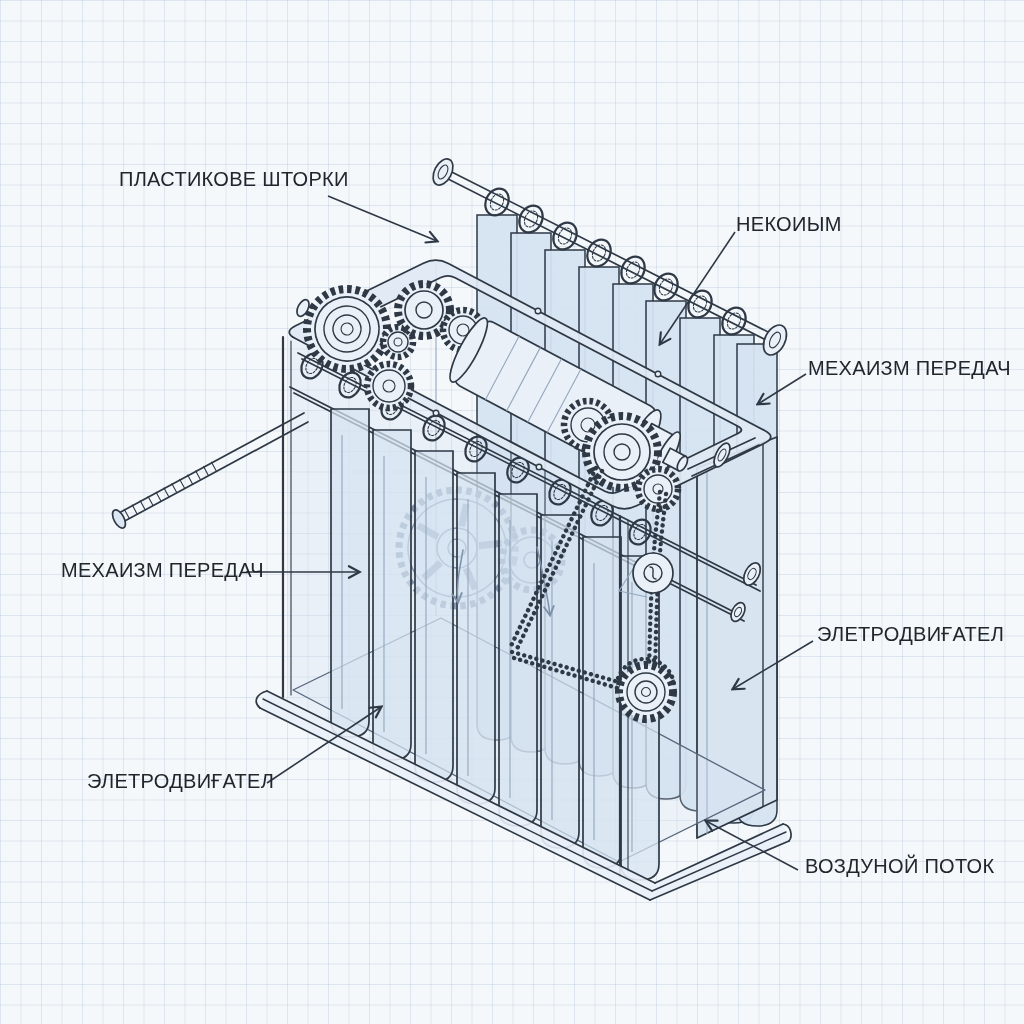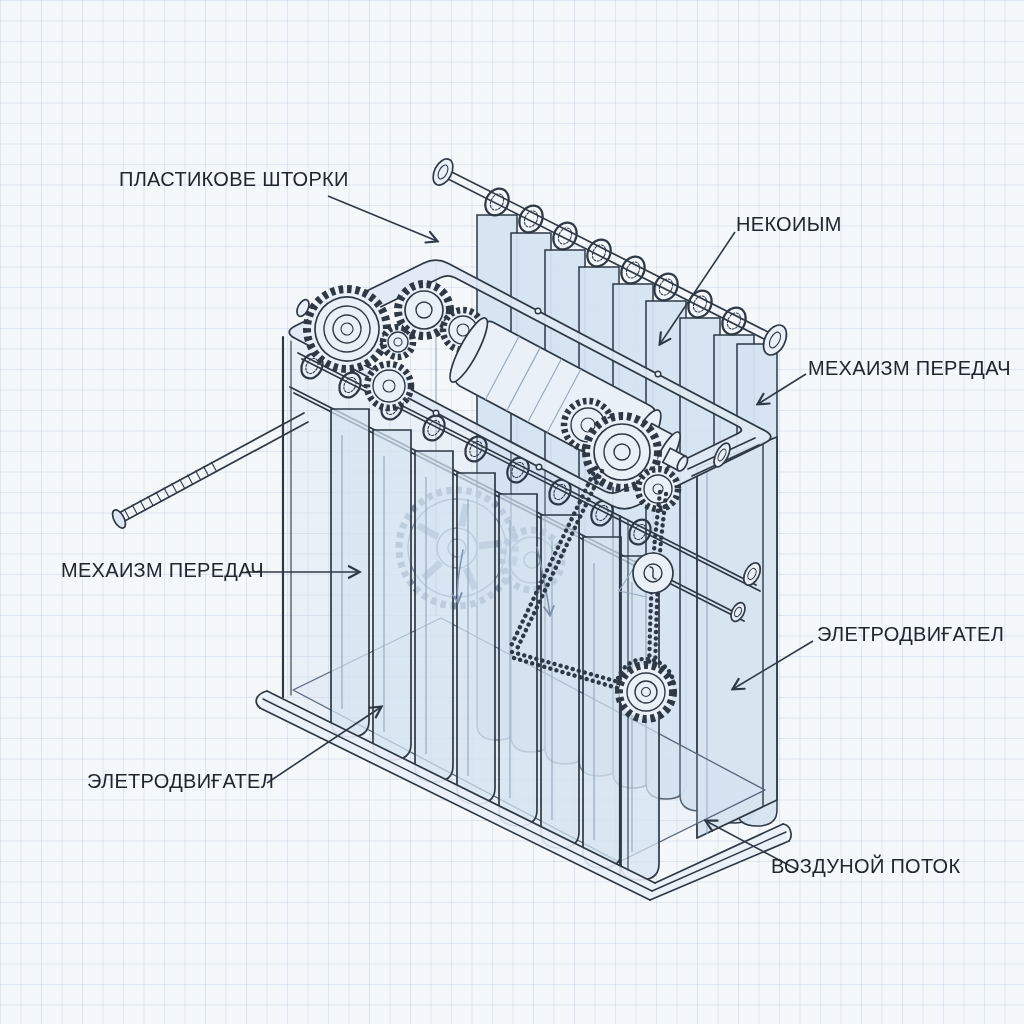--- a/index.html
+++ b/index.html
@@ -381,14 +381,14 @@
     <line class="leader" x1="798" y1="870" x2="706" y2="821" marker-end="url(#ah)"></line>
   </g>
 </svg>
 
   <div class="lbl" style="left:119px;top:169px">ПЛАСТИКОВЕ ШТОРКИ</div>
   <div class="lbl" style="left:736px;top:214px">НЕКОИЫМ</div>
   <div class="lbl" style="left:808px;top:358px">МЕХАИЗМ ПЕРЕДАЧ</div>
   <div class="lbl" style="left:61px;top:560px">МЕХАИЗМ ПЕРЕДАЧ</div>
   <div class="lbl" style="left:817px;top:624px">ЭЛЕТРОДВИҒАТЕЛ</div>
   <div class="lbl" style="left:87px;top:771px">ЭЛЕТРОДВИҒАТЕЛ</div>
-  <div class="lbl" style="left:771px;top:856px">ВОЗДУНОЙ ПОТОК</div>
+  <div class="lbl" style="left:805px;top:856px">ВОЗДУНОЙ ПОТОК</div>
 </div>
 
 </body></html>

